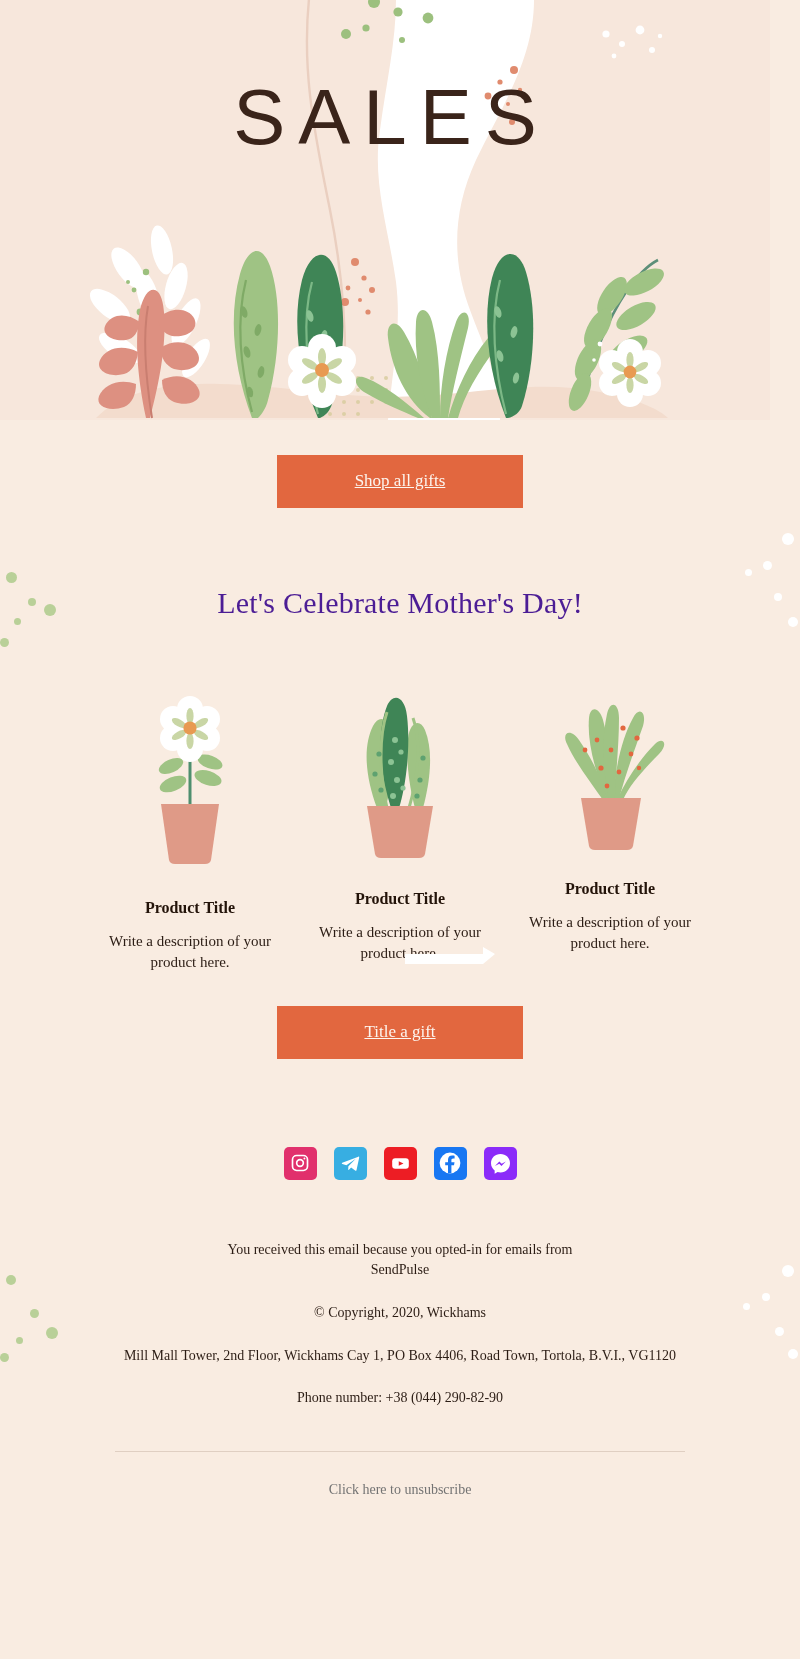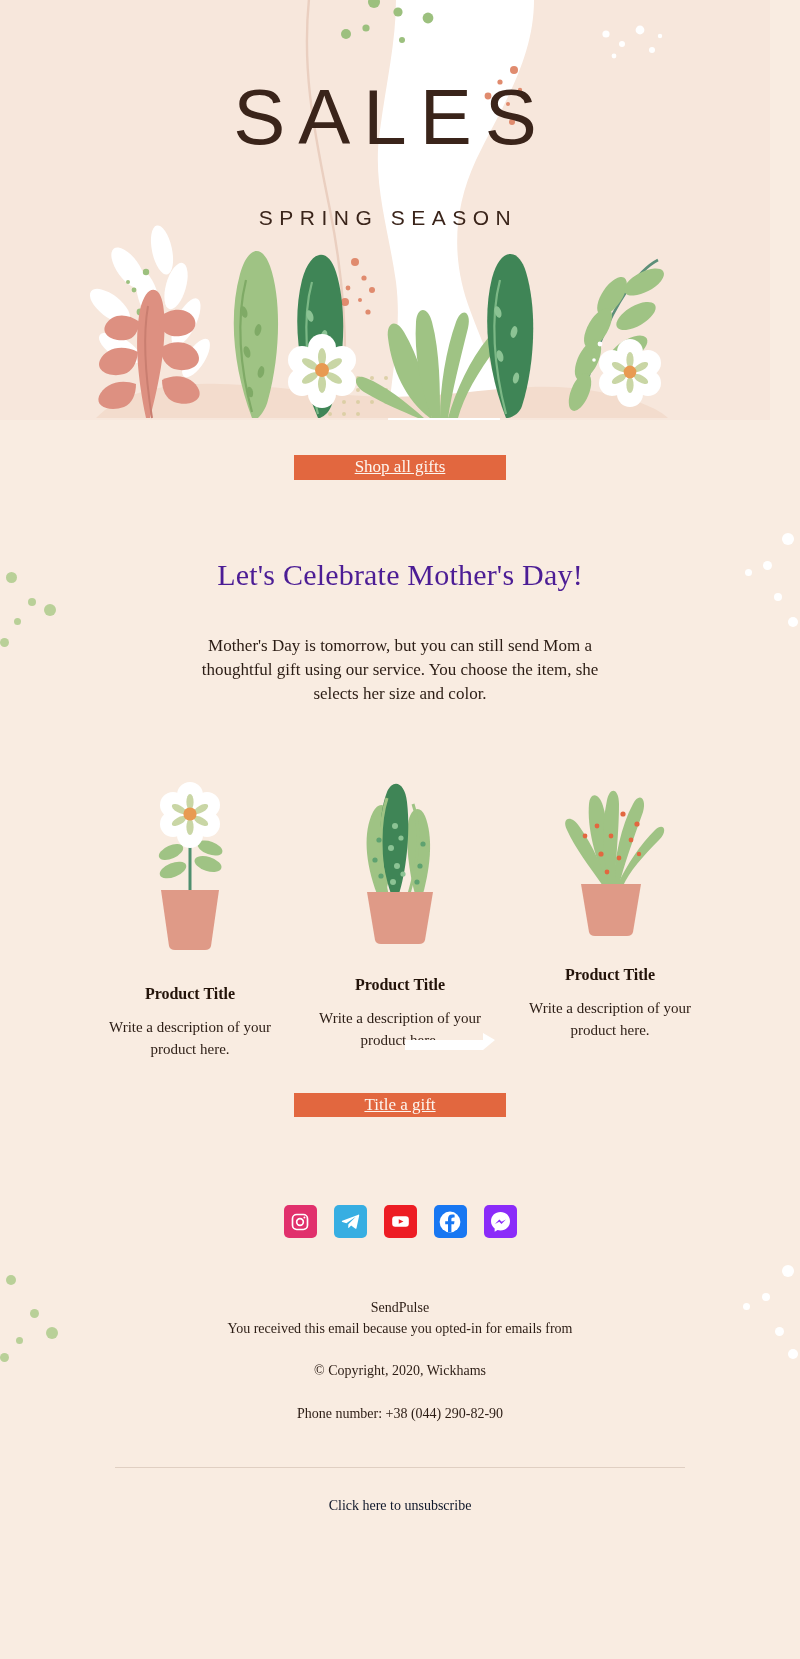--- a/index.html
+++ b/index.html
@@ -48,22 +48,22 @@
     letter-spacing: 6.5px;
     color: #3a241a;
     margin-top: 50px;
     text-indent: 6px;
   }
 
   
   .btn-wrap { text-align: center; }
   .btn {
     display: inline-block;
-    width: 212px;
-    padding: 3px 0;
+    width: 246px;
+    padding: 17px 0;
     background: #e2673f;
     color: #fdf5ef;
     font-family: "Liberation Serif", "DejaVu Serif", serif;
     font-size: 17px;
     text-align: center;
     border: none;
     cursor: pointer;
     line-height: 1.1;
   }
   .btn-shop-wrap { margin-top: 35px; }
@@ -164,21 +164,21 @@
   .footer .addr { width: 560px; margin: 0 auto; }
   .divider {
     width: 570px;
     height: 1px;
     background: #e0cfc2;
     margin: 42px auto 0;
   }
   .unsub {
     margin-top: 30px;
     font-size: 14px;
-    color: #0f172a;
+    color: #737373;
     text-decoration: none;
     display: inline-block;
   }
   .unsub-wrap { text-align: center; }
 
   
   .decor { position: absolute; pointer-events: none; }
   .dot { position: absolute; border-radius: 50%; }
 </style>
 </head>
@@ -365,31 +365,29 @@
             <ellipse cx="0" cy="13" rx="3.6" ry="8"></ellipse>
           <ellipse cx="-11" cy="7" rx="3.6" ry="8" transform="rotate(60 -11 7)"></ellipse>
             <ellipse cx="-11" cy="-5" rx="3.6" ry="8" transform="rotate(120 -11 -5)"></ellipse>
         </g>
         <circle cx="0" cy="0" r="6.4" fill="#e89a52"></circle>
       </g>
     </svg>
 
     <div class="hero-text">
       <div class="hero-title">SALES</div>
-      <div class="hero-sub">SPRING SEASON</div>
     </div>
   </div>
 
   <div class="btn-wrap btn-shop-wrap">
     <a class="btn" href="#">Shop all gifts</a>
   </div>
 
   <div class="celebrate">
     <h2>Let's Celebrate Mother's Day!</h2>
-    <p>Mother's Day is tomorrow, but you can still send Mom a thoughtful gift using our service. You choose the item, she selects her size and color.</p>
   </div>
 
   <div class="products">
 
     <div class="product p1">
       <div class="product-art">
         <svg width="130" height="175" viewBox="0 0 130 175">
 
           <path d="M36 112 L94 112 L86 168 Q85 172 80 172 L50 172 Q45 172 44 168 Z" fill="#df9a87"></path>
 
@@ -527,27 +525,28 @@
     <a href="#" style="background:#8b2bf9">
       <svg width="23" height="23" viewBox="0 0 24 24">
         <path d="M12 2.2 C6.4 2.2 2.1 6.3 2.1 11.7 C2.1 14.8 3.6 17.5 5.9 19.3 V22.6 L9 20.9 C9.9 21.1 10.9 21.3 12 21.3 C17.6 21.3 21.9 17.2 21.9 11.7 C21.9 6.3 17.6 2.2 12 2.2 Z" fill="#ffffff"></path>
         <path d="M6.2 14.7 L10.8 9.8 L13.2 12.3 L17.6 9.8 L13 14.7 L10.7 12.3 Z" fill="#8b2bf9"></path>
       </svg>
     </a>
   </div>
 
   <div class="footer">
     <div class="blk">
+      <p>You received this email because you opted-in for emails from</p>
       <p>SendPulse</p>
-      <p>You received this email because you opted-in for emails from</p>
     </div>
     <div class="blk">
       <p>© Copyright, 2020, Wickhams</p>
     </div>
     <div class="blk">
+      <p class="addr">Mill Mall Tower, 2nd Floor, Wickhams Cay 1, PO Box 4406, Road Town, Tortola, B.V.I., VG1120</p>
     </div>
     <div class="blk">
       <p>Phone number: +38 (044) 290-82-90</p>
     </div>
 
     <div class="divider"></div>
 
     <div class="unsub-wrap">
       <a class="unsub" href="#">Click here to unsubscribe</a>
     </div>

